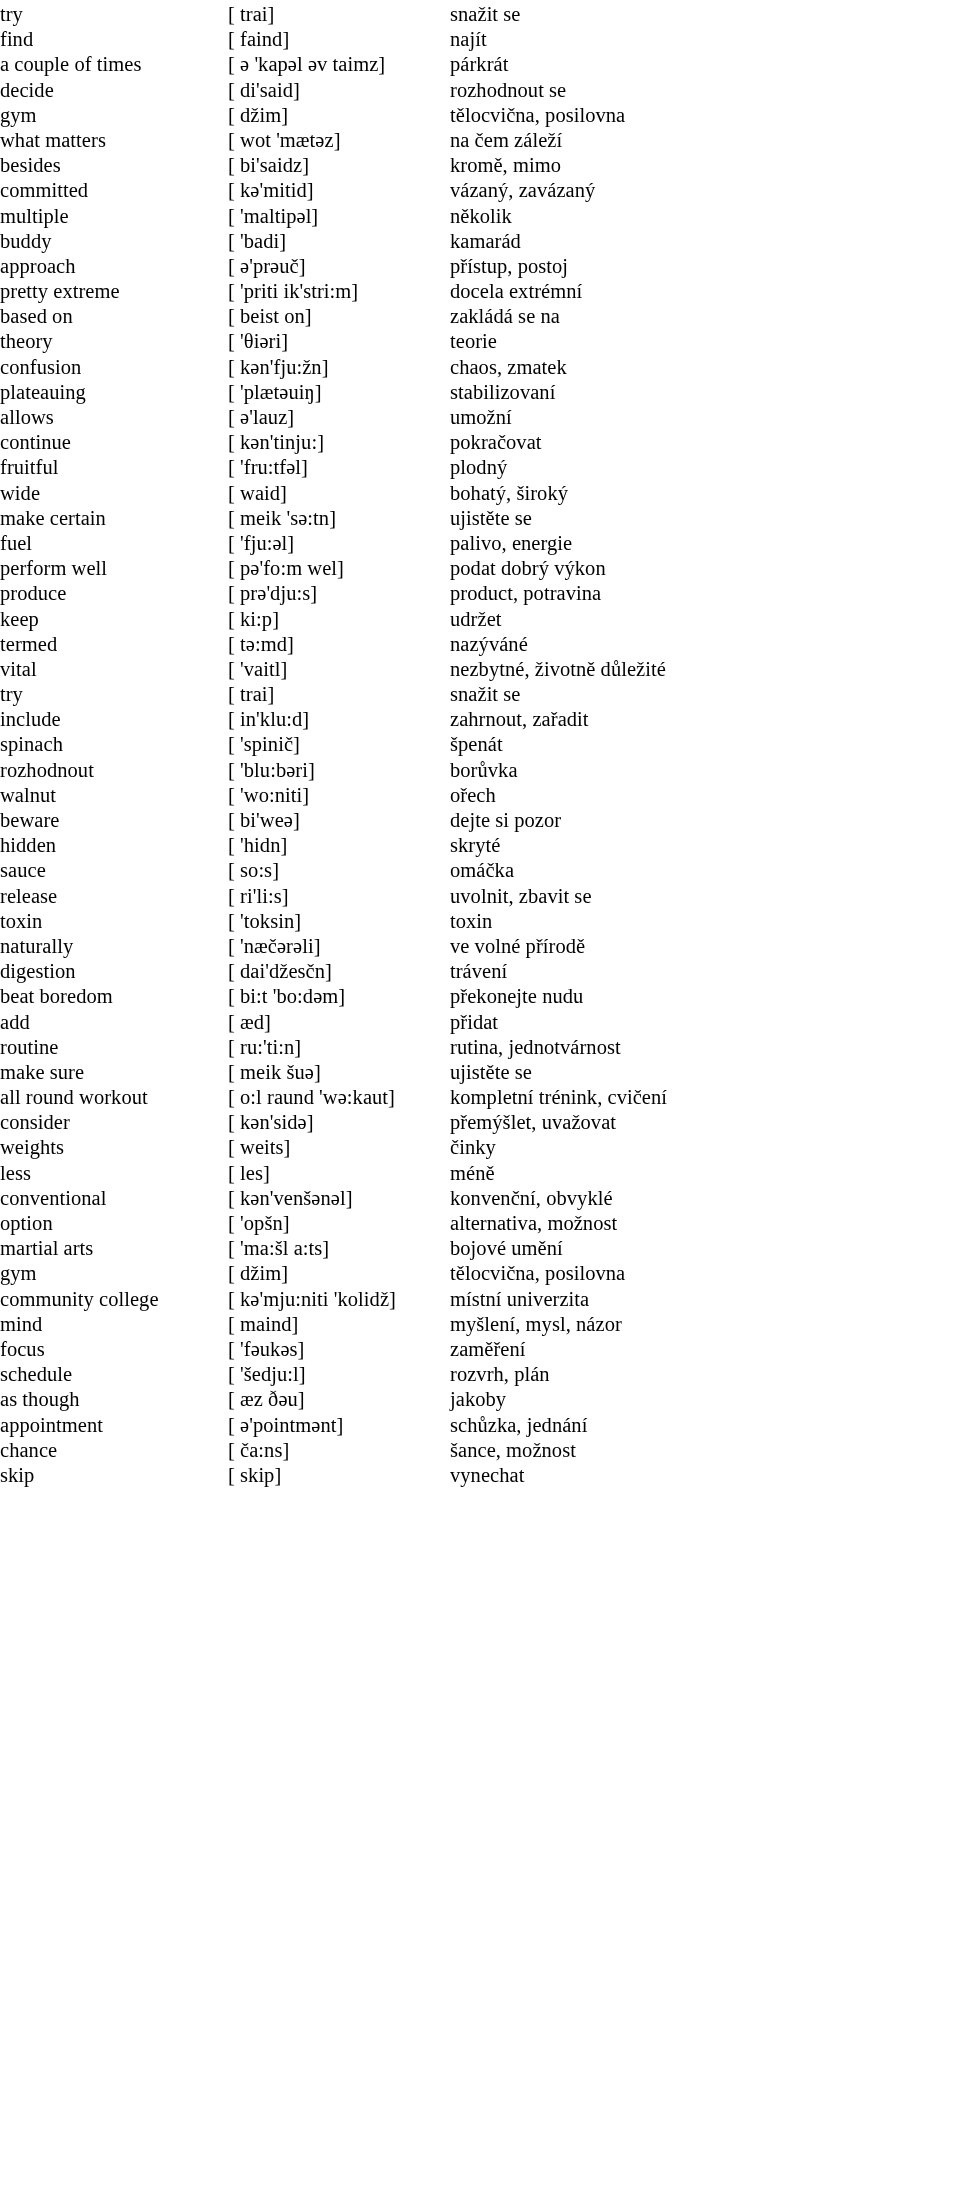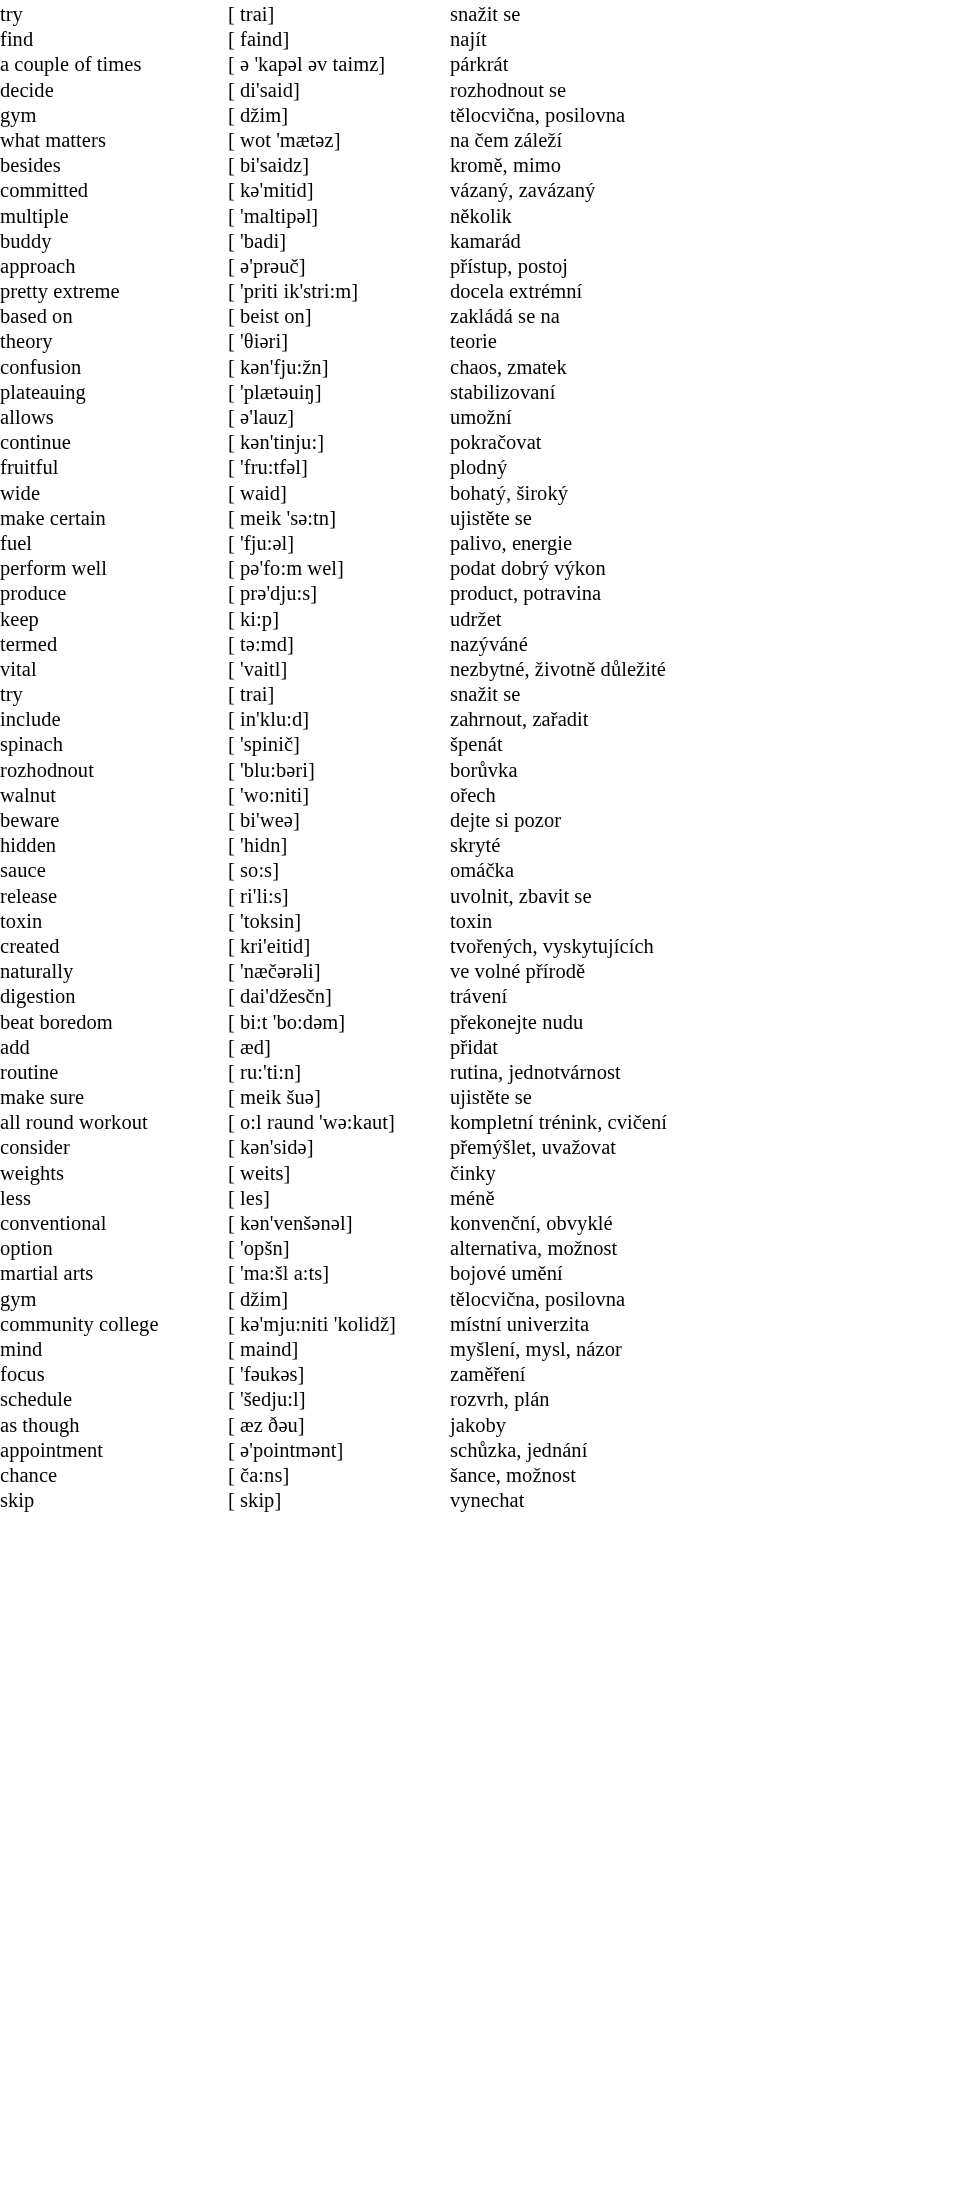--- a/index.html
+++ b/index.html
@@ -232,25 +232,20 @@
           <td class="word">release</td>
           <td class="phon">[ ri'li:s]</td>
           <td class="trans">uvolnit, zbavit se</td>
         </tr>
         <tr>
           <td class="word">toxin</td>
           <td class="phon">[ 'toksin]</td>
           <td class="trans">toxin</td>
         </tr>
         <tr>
-          <td class="word">created</td>
-          <td class="phon">[ kri'eitid]</td>
-          <td class="trans">tvořených, vyskytujících</td>
-        </tr>
-        <tr>
           <td class="word">naturally</td>
           <td class="phon">[ 'næčərəli]</td>
           <td class="trans">ve volné přírodě</td>
         </tr>
         <tr>
           <td class="word">digestion</td>
           <td class="phon">[ dai'džesčn]</td>
           <td class="trans">trávení</td>
         </tr>
         <tr>

